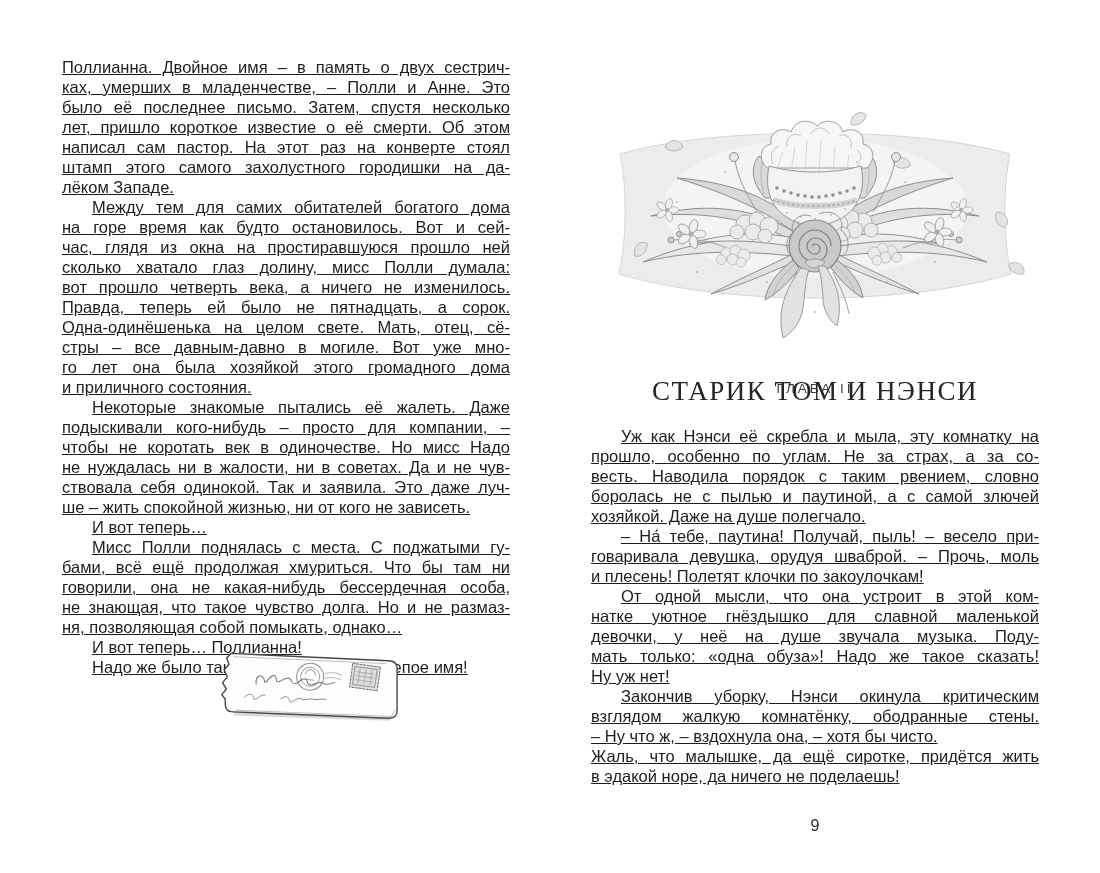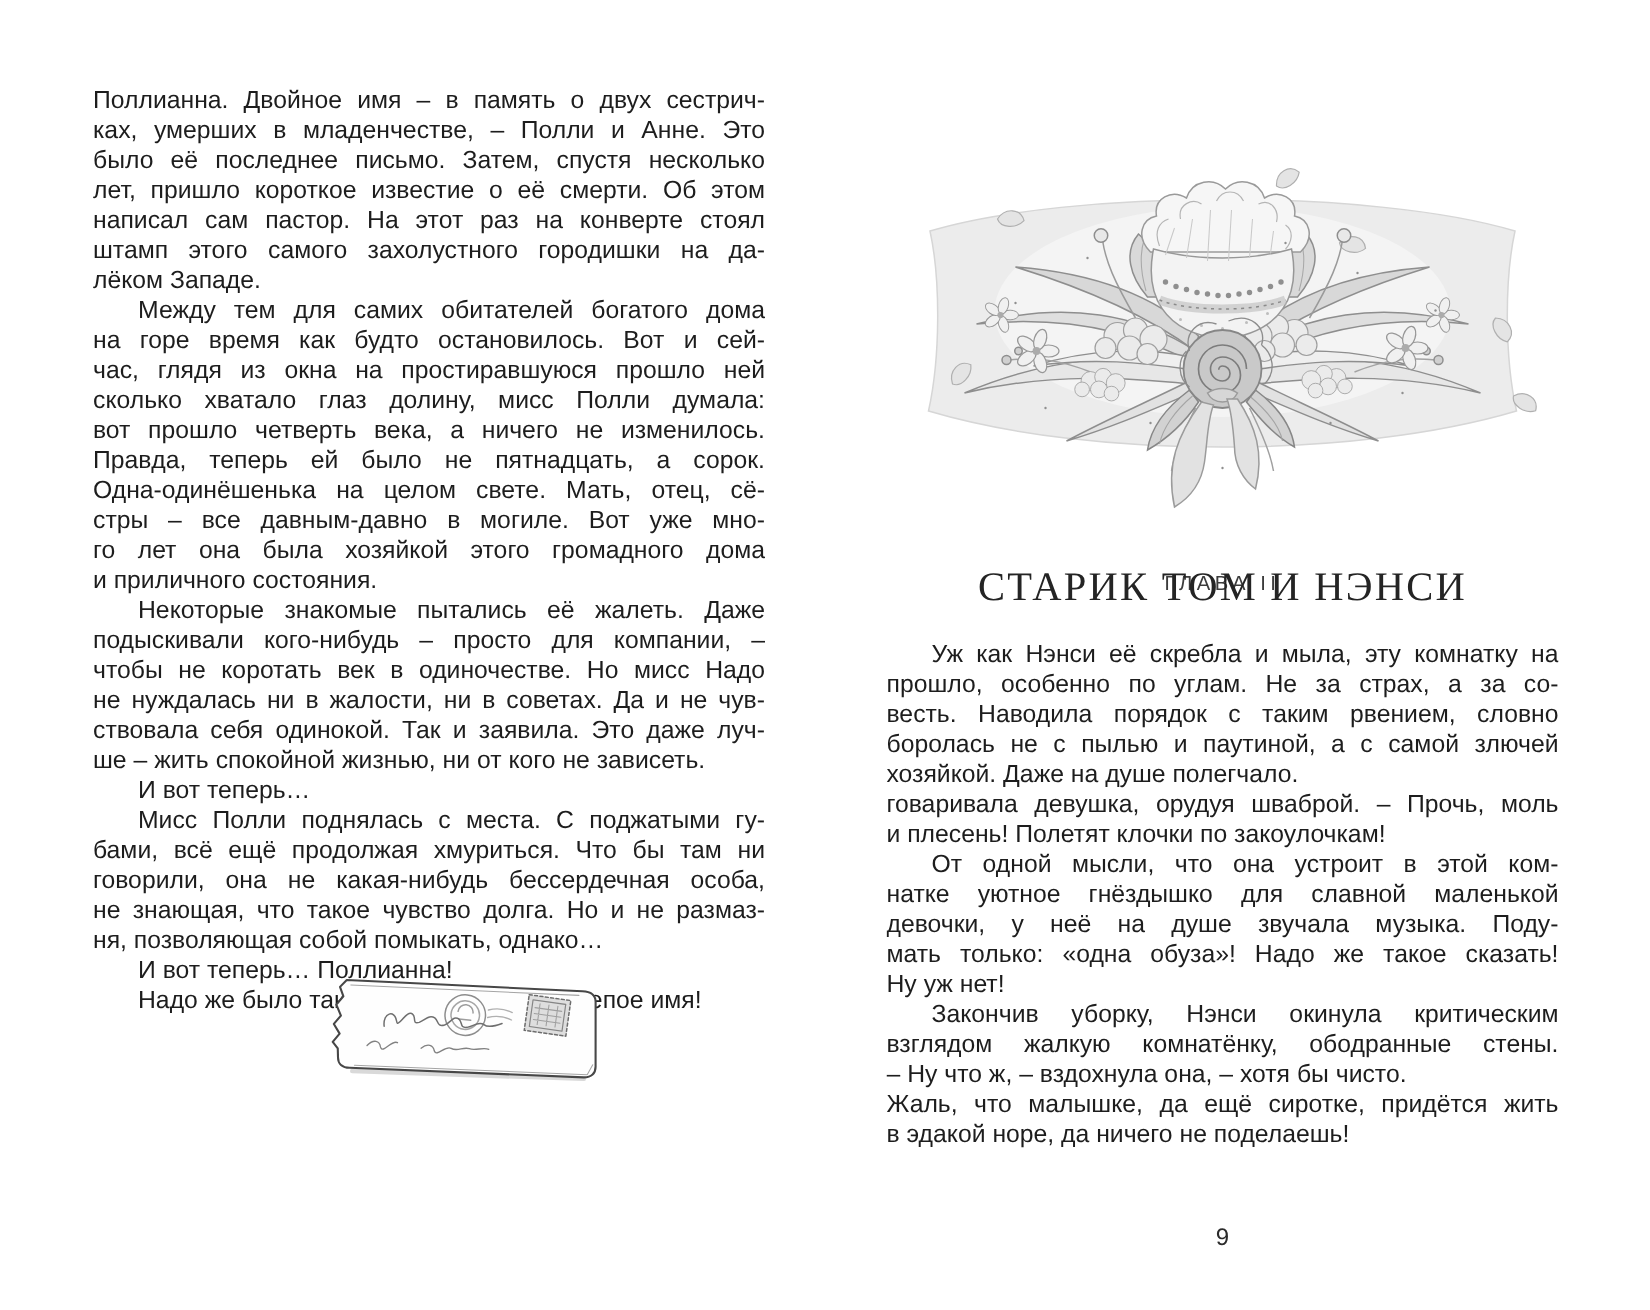--- a/index.html
+++ b/index.html
@@ -9,21 +9,21 @@
     font-family:"Liberation Sans",sans-serif;
   }
   .page{position:absolute;top:0;height:873px;}
   .page-left{left:62px;width:448px;}
   .page-right{left:591px;width:448px;}
 
   .textcol{position:absolute;left:0;width:448px;font-size:16.5px;line-height:20px;color:#1d1d1d;}
   #left-text{top:57px;}
   #right-text{top:426px;}
 
-  .line{text-align:justify;height:20px;overflow:hidden;}
+  .line{text-align:justify;height:20px;overflow:hidden;text-decoration:underline;}
   .line::after{content:"";display:inline-block;width:100%;height:0;}
   .line.last{text-align:left;}
   .line.last::after{content:none;}
   .line.first{text-indent:30px;}
 
   .vignette{position:absolute;top:112px;left:14px;width:420px;height:234px;}
   .vignette svg{width:100%;height:100%;display:block;}
 
   .kicker{
     position:absolute;top:357px;left:0;width:100%;text-align:center;
@@ -245,20 +245,21 @@
 
     <div class="kicker">ГЛАВА II</div>
     <h1 class="title">СТАРИК ТОМ И НЭНСИ</h1>
 
     <div class="textcol" id="right-text">
         <div class="line first">Уж как Нэнси её скребла и мыла, эту комнатку на</div>
         <div class="line">прошло, особенно по углам. Не за страх, а за со-</div>
         <div class="line">весть. Наводила порядок с таким рвением, словно</div>
         <div class="line">боролась не с пылью и паутиной, а с самой злючей</div>
         <div class="line last">хозяйкой. Даже на душе полегчало.</div>
+        <div class="line first">– На́ тебе, паутина! Получай, пыль! – весело при-</div>
         <div class="line">говаривала девушка, орудуя шваброй. – Прочь, моль</div>
         <div class="line last">и плесень! Полетят клочки по закоулочкам!</div>
         <div class="line first">От одной мысли, что она устроит в этой ком-</div>
         <div class="line">натке уютное гнёздышко для славной маленькой</div>
         <div class="line">девочки, у неё на душе звучала музыка. Поду-</div>
         <div class="line">мать только: «одна обуза»! Надо же такое сказать!</div>
         <div class="line last">Ну уж нет!</div>
         <div class="line first">Закончив уборку, Нэнси окинула критическим</div>
         <div class="line">взглядом жалкую комнатёнку, ободранные стены.</div>
         <div class="line last">– Ну что ж, – вздохнула она, – хотя бы чисто.</div>

